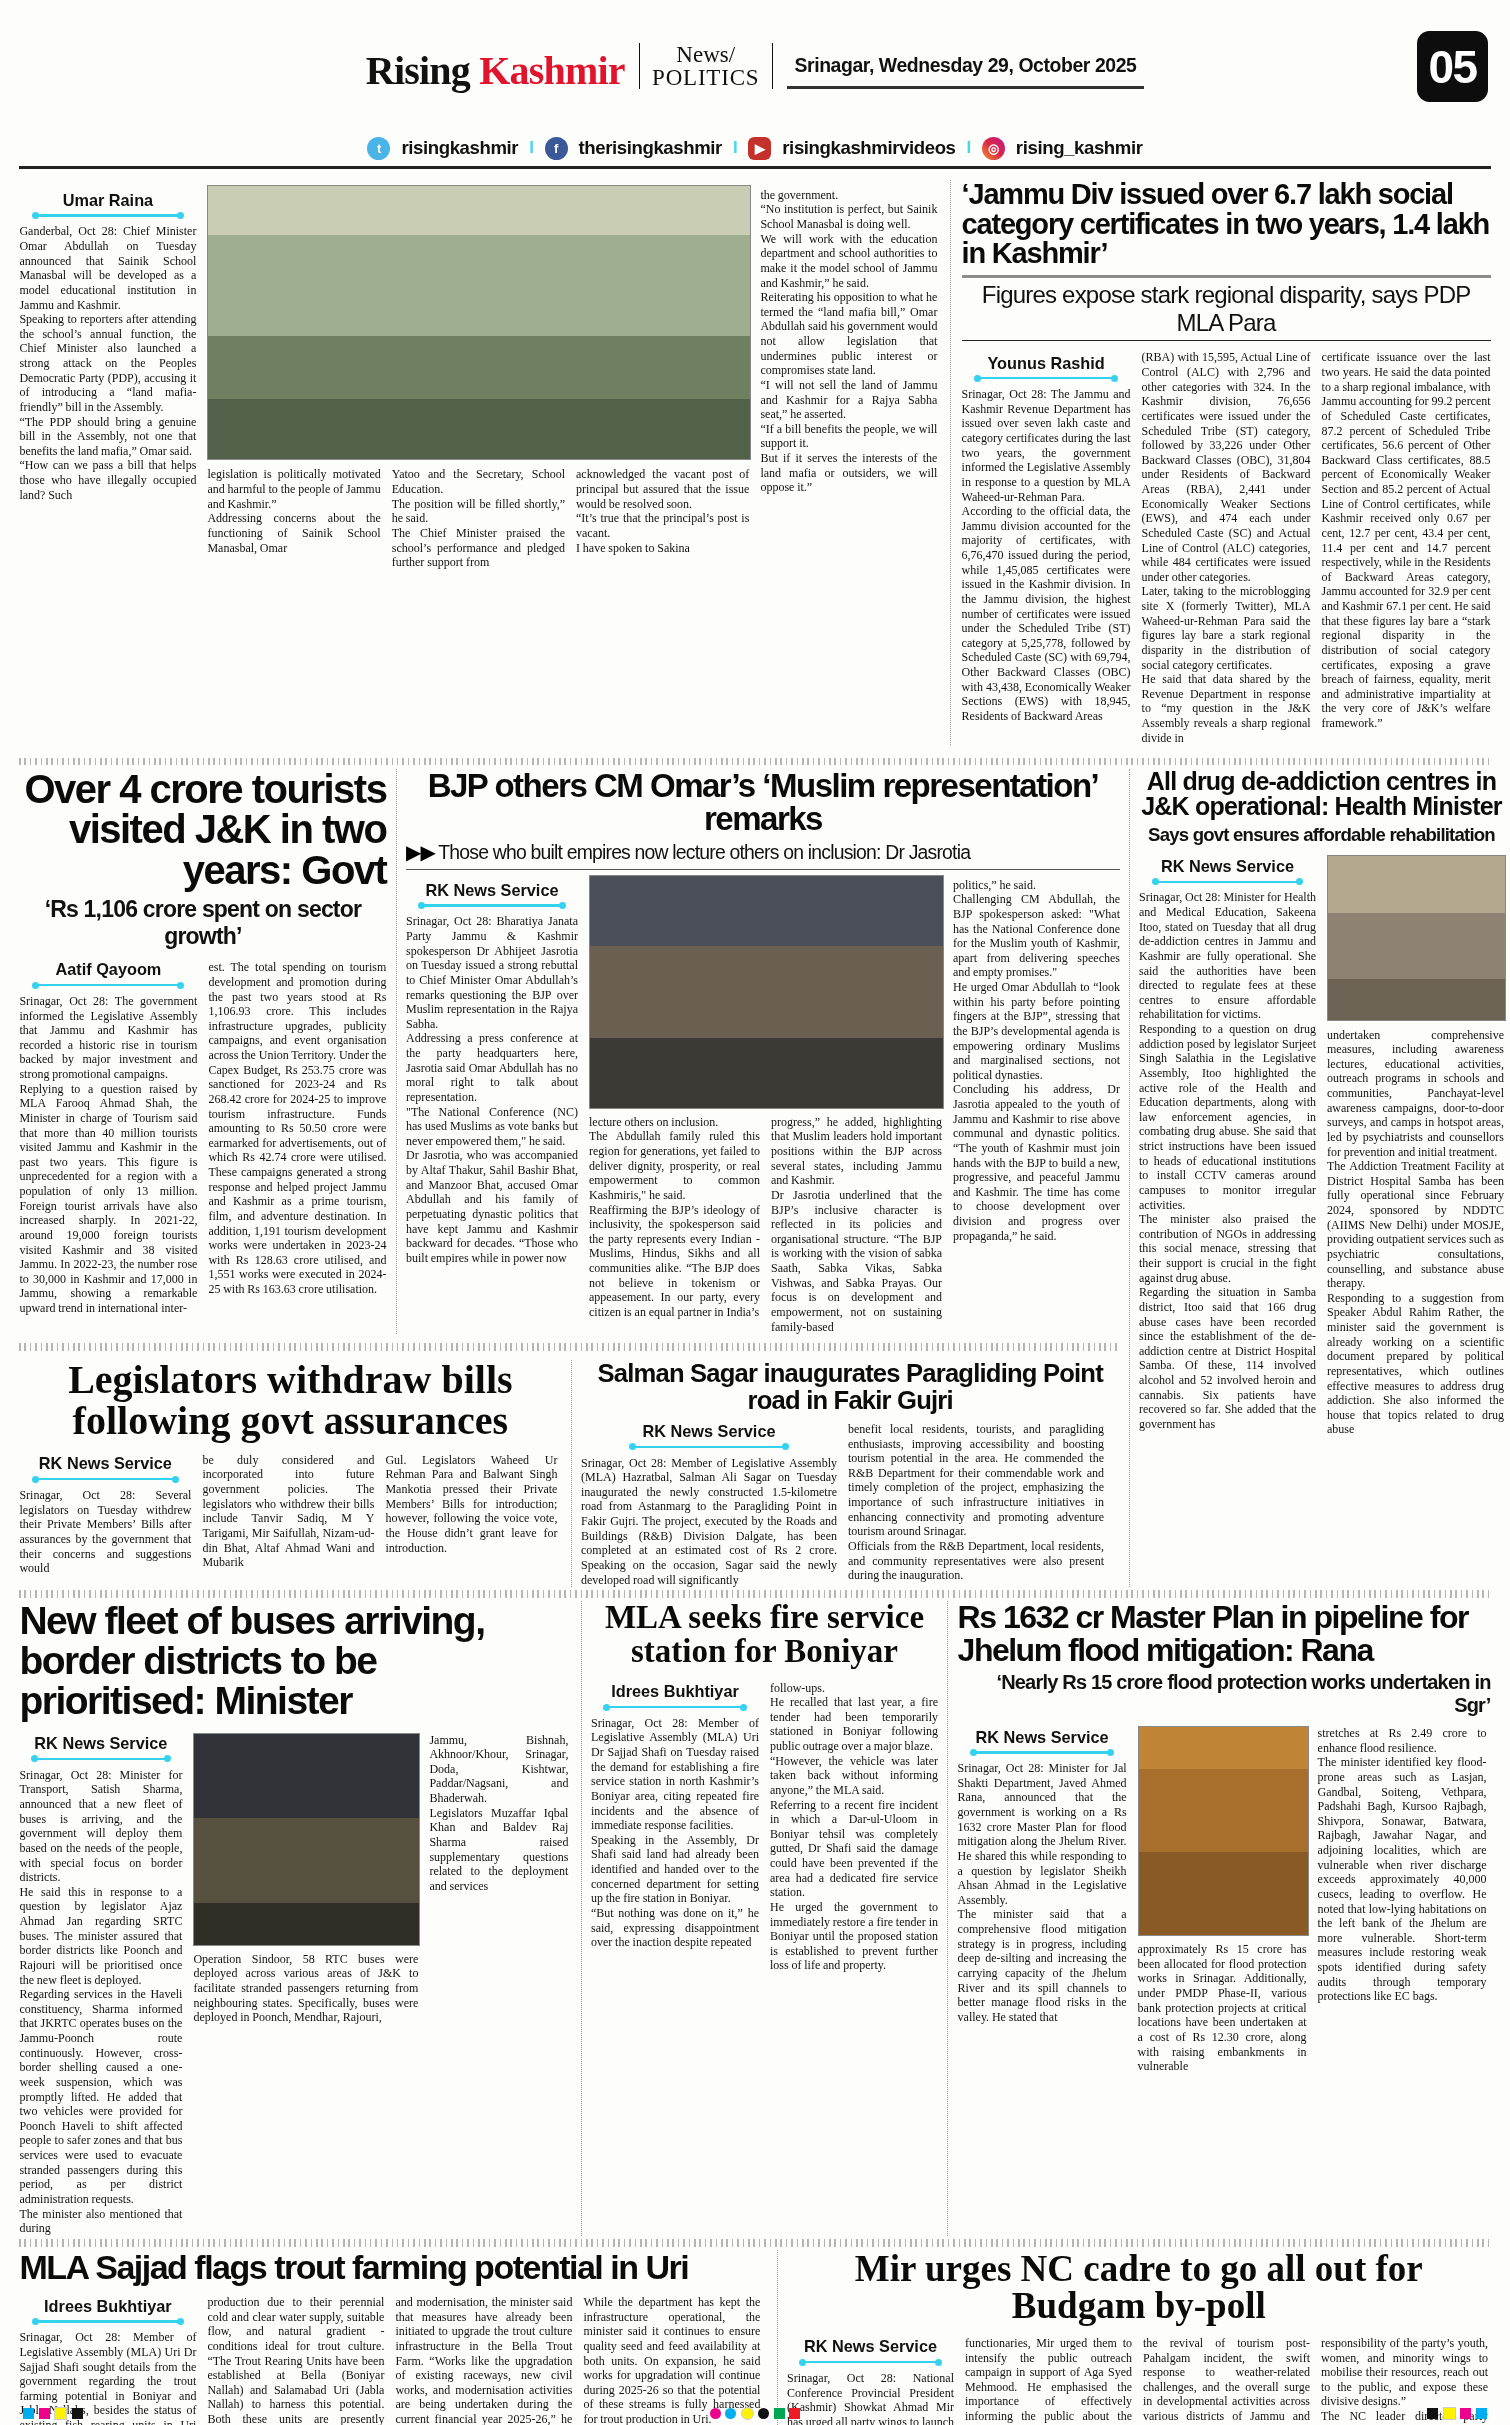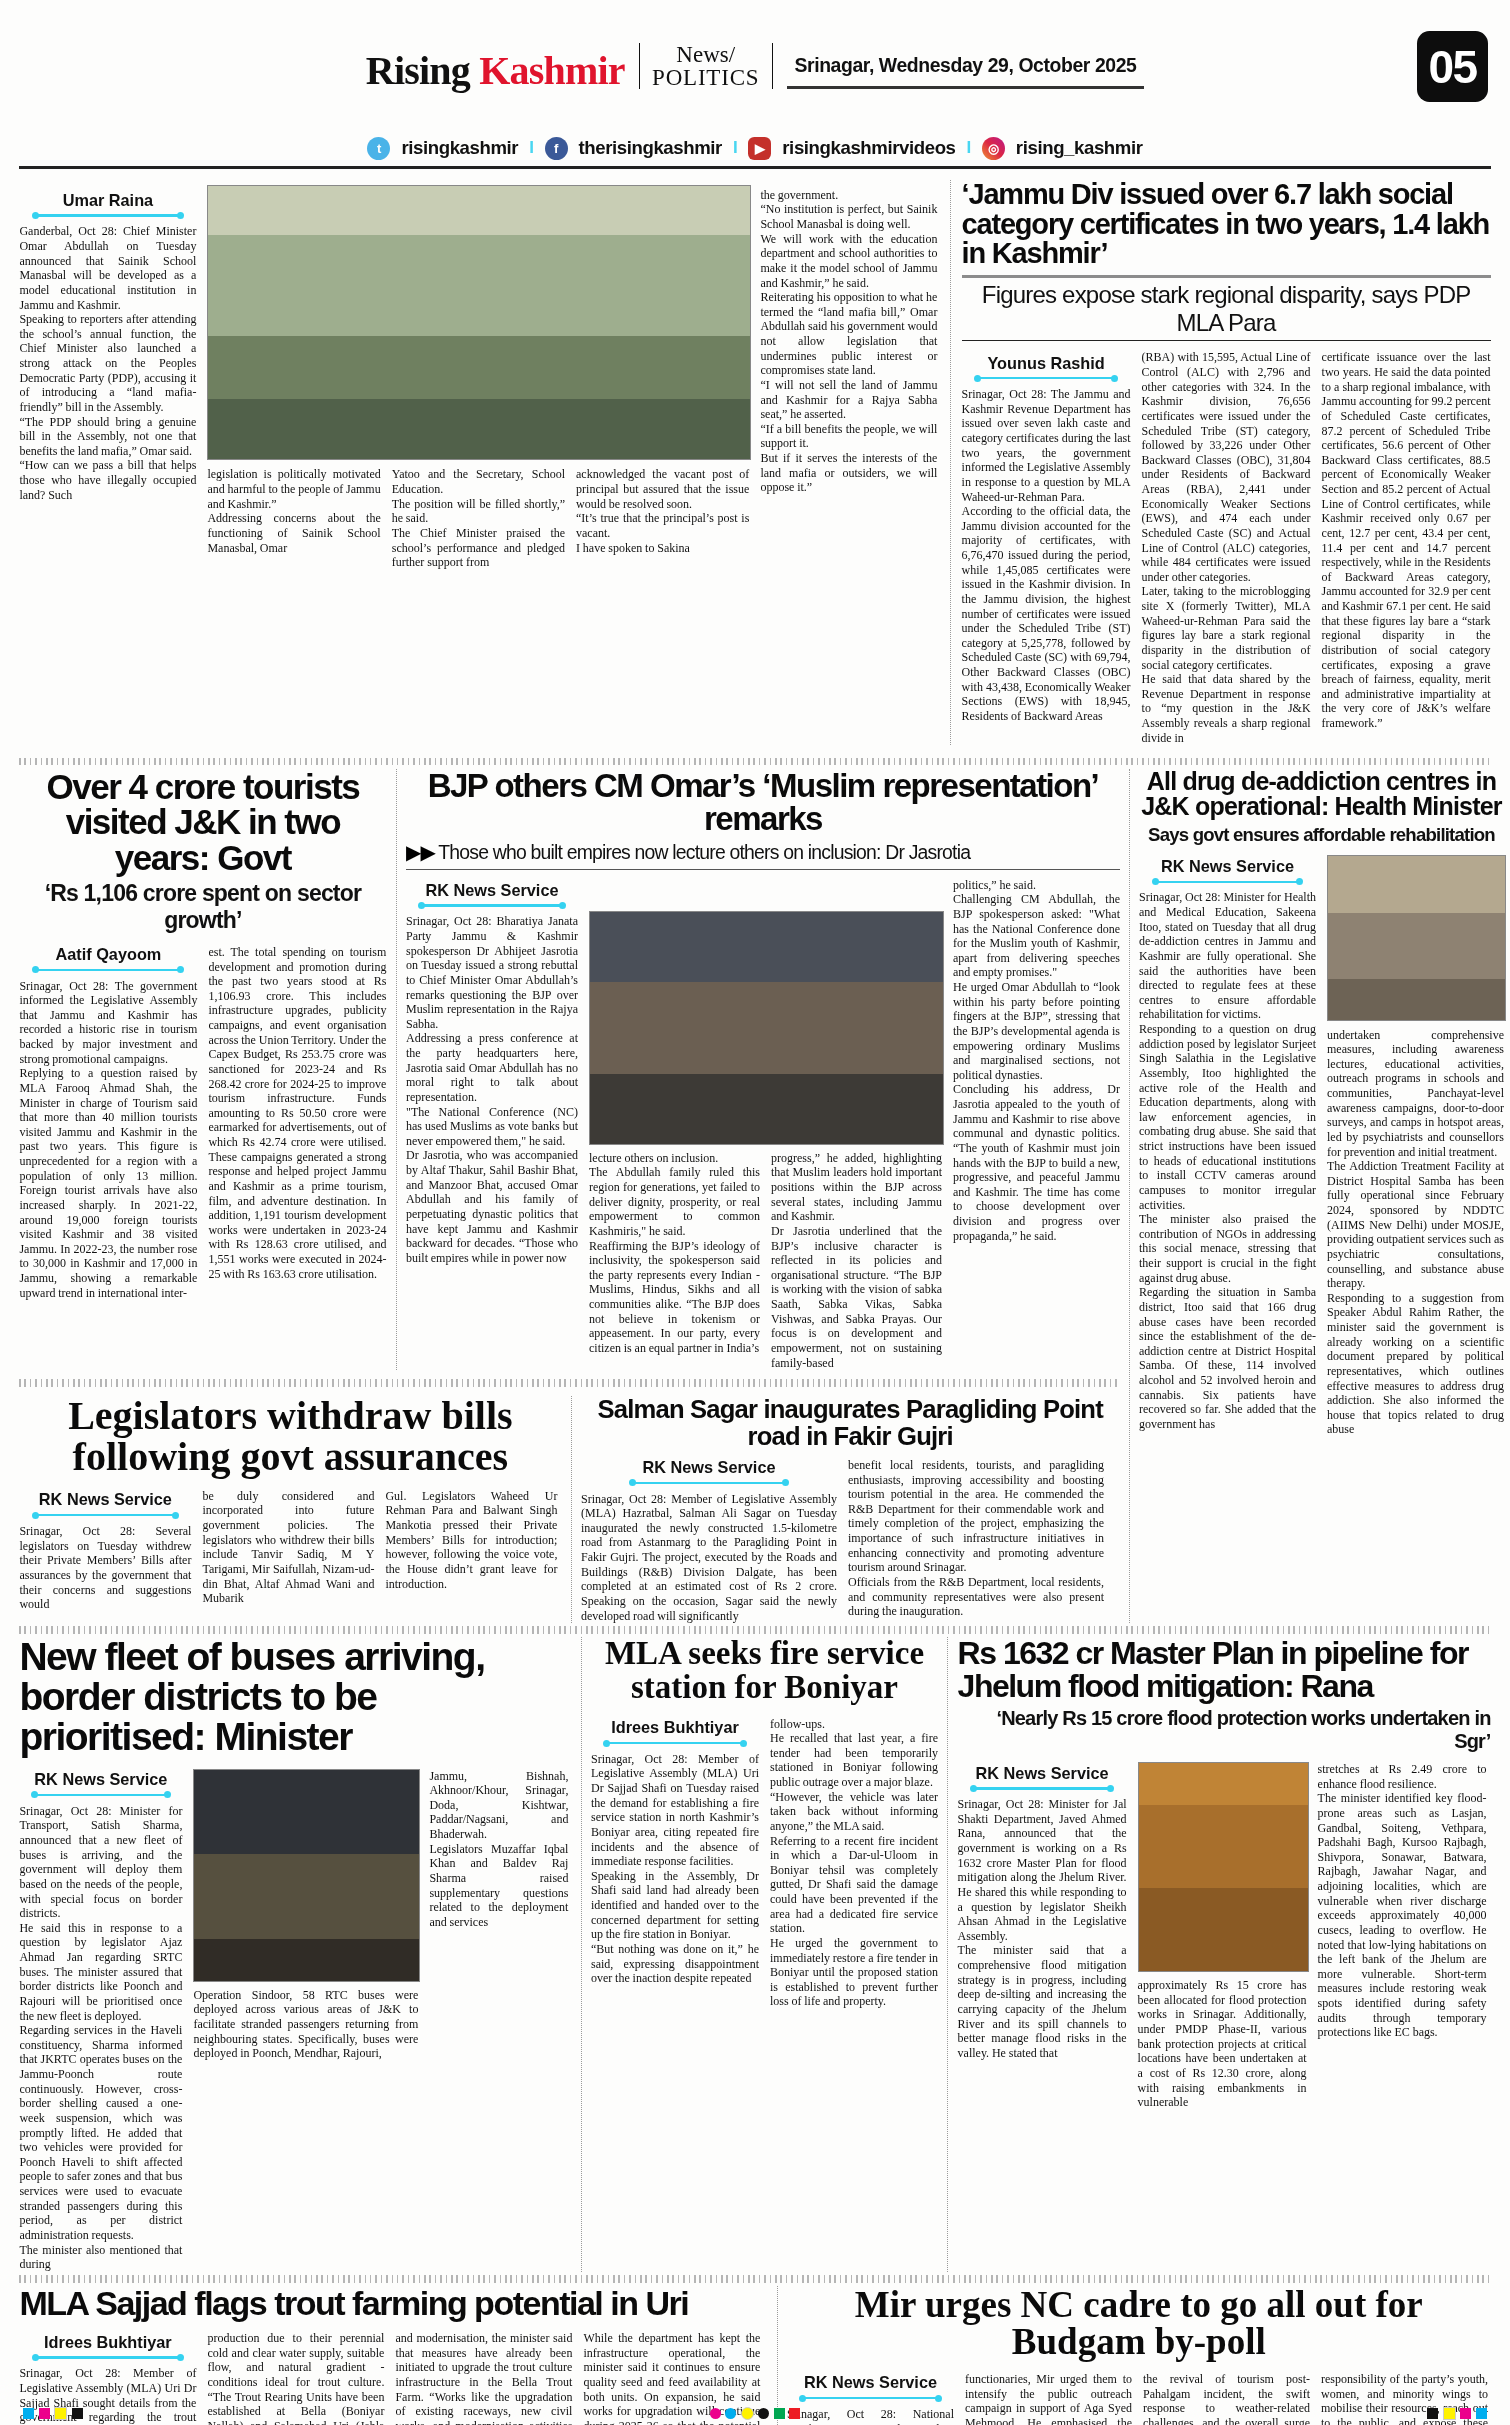--- a/index.html
+++ b/index.html
@@ -139,21 +139,21 @@
     </div>
   </div>
 
   <div class="hticks" style="margin-top:12.4px;"></div>
 
   <div class="band inner">
     <div style="width:1100px;">
       <div class="band">
 
         <div style="width:370px;">
-          <div class="hl-sans" style="font-size:35px;text-align:center;">Over 4 crore tourists visited J&amp;K in two years: Govt</div>
+          <div class="hl-sans" style="font-size:40px;text-align:right;">Over 4 crore tourists visited J&amp;K in two years: Govt</div>
           <div class="subq">‘Rs 1,106 crore spent on sector growth’</div>
           <div class="cols">
             <div style="width:178px;">
               <div class="byline">Aatif Qayoom</div>
               <div class="brule"></div>
               <div class="coltext">Srinagar, Oct 28: The government informed the Legislative Assembly that Jammu and Kashmir has recorded a historic rise in tourism backed by major investment and strong promotional campaigns.
 Replying to a question raised by MLA Farooq Ahmad Shah, the Minister in charge of Tourism said that more than 40 million tourists visited Jammu and Kashmir in the past two years. This figure is unprecedented for a region with a population of only 13 million. Foreign tourist arrivals have also increased sharply. In 2021-22, around 19,000 foreign tourists visited Kashmir and 38 visited Jammu. In 2022-23, the number rose to 30,000 in Kashmir and 17,000 in Jammu, showing a remarkable upward trend in international inter-</div>
             </div>
             <div class="coltext" style="width:178px;margin-top:6.2px;">est. The total spending on tourism development and promotion during the past two years stood at Rs 1,106.93 crore. This includes infrastructure upgrades, publicity campaigns, and event organisation across the Union Territory. Under the Capex Budget, Rs 253.75 crore was sanctioned for 2023-24 and Rs 268.42 crore for 2024-25 to improve tourism infrastructure. Funds amounting to Rs 50.50 crore were earmarked for advertisements, out of which Rs 42.74 crore were utilised. These campaigns generated a strong response and helped project Jammu and Kashmir as a prime tourism, film, and adventure destination. In addition, 1,191 tourism development works were undertaken in 2023-24 with Rs 128.63 crore utilised, and 1,551 works were executed in 2024-25 with Rs 163.63 crore utilisation.</div>
           </div>
@@ -167,21 +167,21 @@
           </div>
           <div class="cols">
             <div style="width:172px;">
               <div class="byline">RK News Service</div>
               <div class="brule"></div>
               <div class="coltext">Srinagar, Oct 28: Bharatiya Janata Party Jammu &amp; Kashmir spokesperson Dr Abhijeet Jasrotia on Tuesday issued a strong rebuttal to Chief Minister Omar Abdullah’s remarks questioning the BJP over Muslim representation in the Rajya Sabha.
 Addressing a press conference at the party headquarters here, Jasrotia said Omar Abdullah has no moral right to talk about representation.
 "The National Conference (NC) has used Muslims as vote banks but never empowered them," he said.
 Dr Jasrotia, who was accompanied by Altaf Thakur, Sahil Bashir Bhat, and Manzoor Bhat, accused Omar Abdullah and his family of perpetuating dynastic politics that have kept Jammu and Kashmir backward for decades. “Those who built empires while in power now</div>
             </div>
-            <div style="width:353px;margin-top:36px;">
+            <div style="width:353px;">
               <div class="photo ph-bjp" style="width:100%;height:232px;"></div>
               <div class="cols" style="margin-top:6.2px;">
                 <div class="coltext" style="width:171px;">lecture others on inclusion.
 The Abdullah family ruled this region for generations, yet failed to deliver dignity, prosperity, or real empowerment to common Kashmiris," he said.
 Reaffirming the BJP’s ideology of inclusivity, the spokesperson said the party represents every Indian - Muslims, Hindus, Sikhs and all communities alike. “The BJP does not believe in tokenism or appeasement. In our party, every citizen is an equal partner in India’s</div>
                 <div class="coltext" style="width:171px;">progress,” he added, highlighting that Muslim leaders hold important positions within the BJP across several states, including Jammu and Kashmir.
 Dr Jasrotia underlined that the BJP’s inclusive character is reflected in its policies and organisational structure. “The BJP is working with the vision of sabka Saath, Sabka Vikas, Sabka Vishwas, and Sabka Prayas. Our focus is on development and empowerment, not on sustaining family-based</div>
               </div>
             </div>
             <div class="coltext" style="width:167px;margin-top:3.1px;">politics,” he said.

